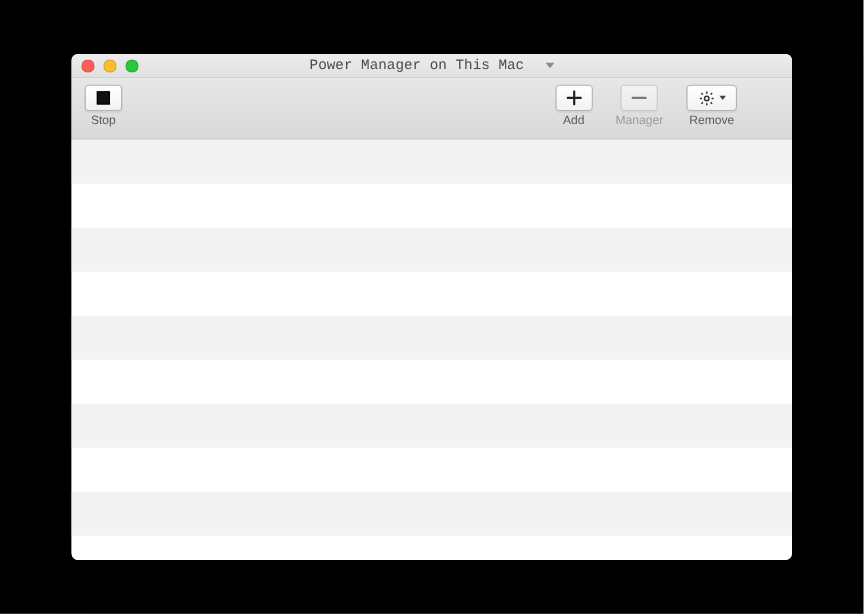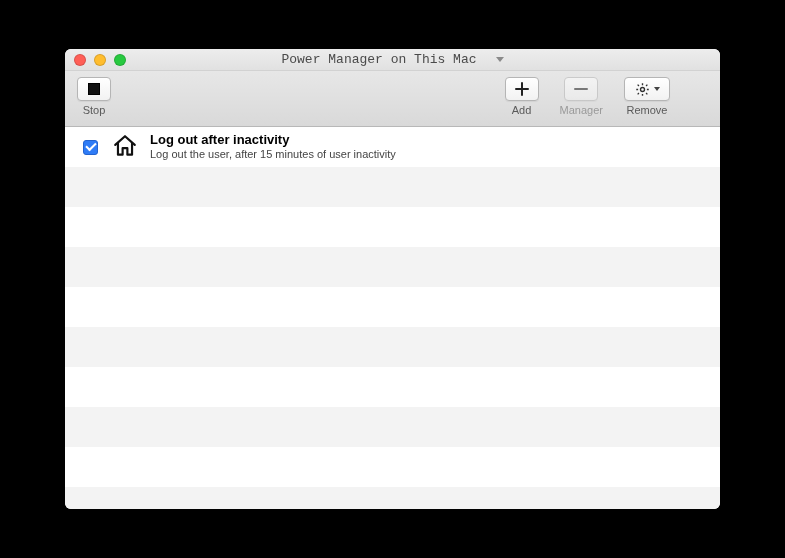--- a/index.html
+++ b/index.html
@@ -176,33 +176,20 @@
         </div>
         <div class="tb-label">Remove</div>
       </div>
     </div>
 
     <div style="width:28px;"></div>
 
   </div>
 
   <div class="list">
-    <div class="row">
-      <div class="chk checked"></div>
-      <div class="row-icon">
-        <svg width="26" height="26" viewBox="0 0 24 24" fill="none" stroke="#111" stroke-width="2" stroke-linejoin="round" stroke-linecap="round">
-          <path d="M3 11 L12 3 L21 11"></path>
-          <path d="M5.5 9.5 L5.5 20 L9.8 20 L9.8 14 L14.2 14 L14.2 20 L18.5 20 L18.5 9.5"></path>
-        </svg>
-      </div>
-      <div class="row-text">
-        <span class="row-title">Log out after inactivity</span>
-        <span class="row-sub">Log out the user, after 15 minutes of user inactivity</span>
-      </div>
-    </div>
     <div class="row alt placeholder"></div>
     <div class="row placeholder"></div>
     <div class="row alt placeholder"></div>
     <div class="row placeholder"></div>
     <div class="row alt placeholder"></div>
     <div class="row placeholder"></div>
     <div class="row alt placeholder"></div>
     <div class="row placeholder"></div>
     <div class="row alt placeholder"></div>
   </div>

